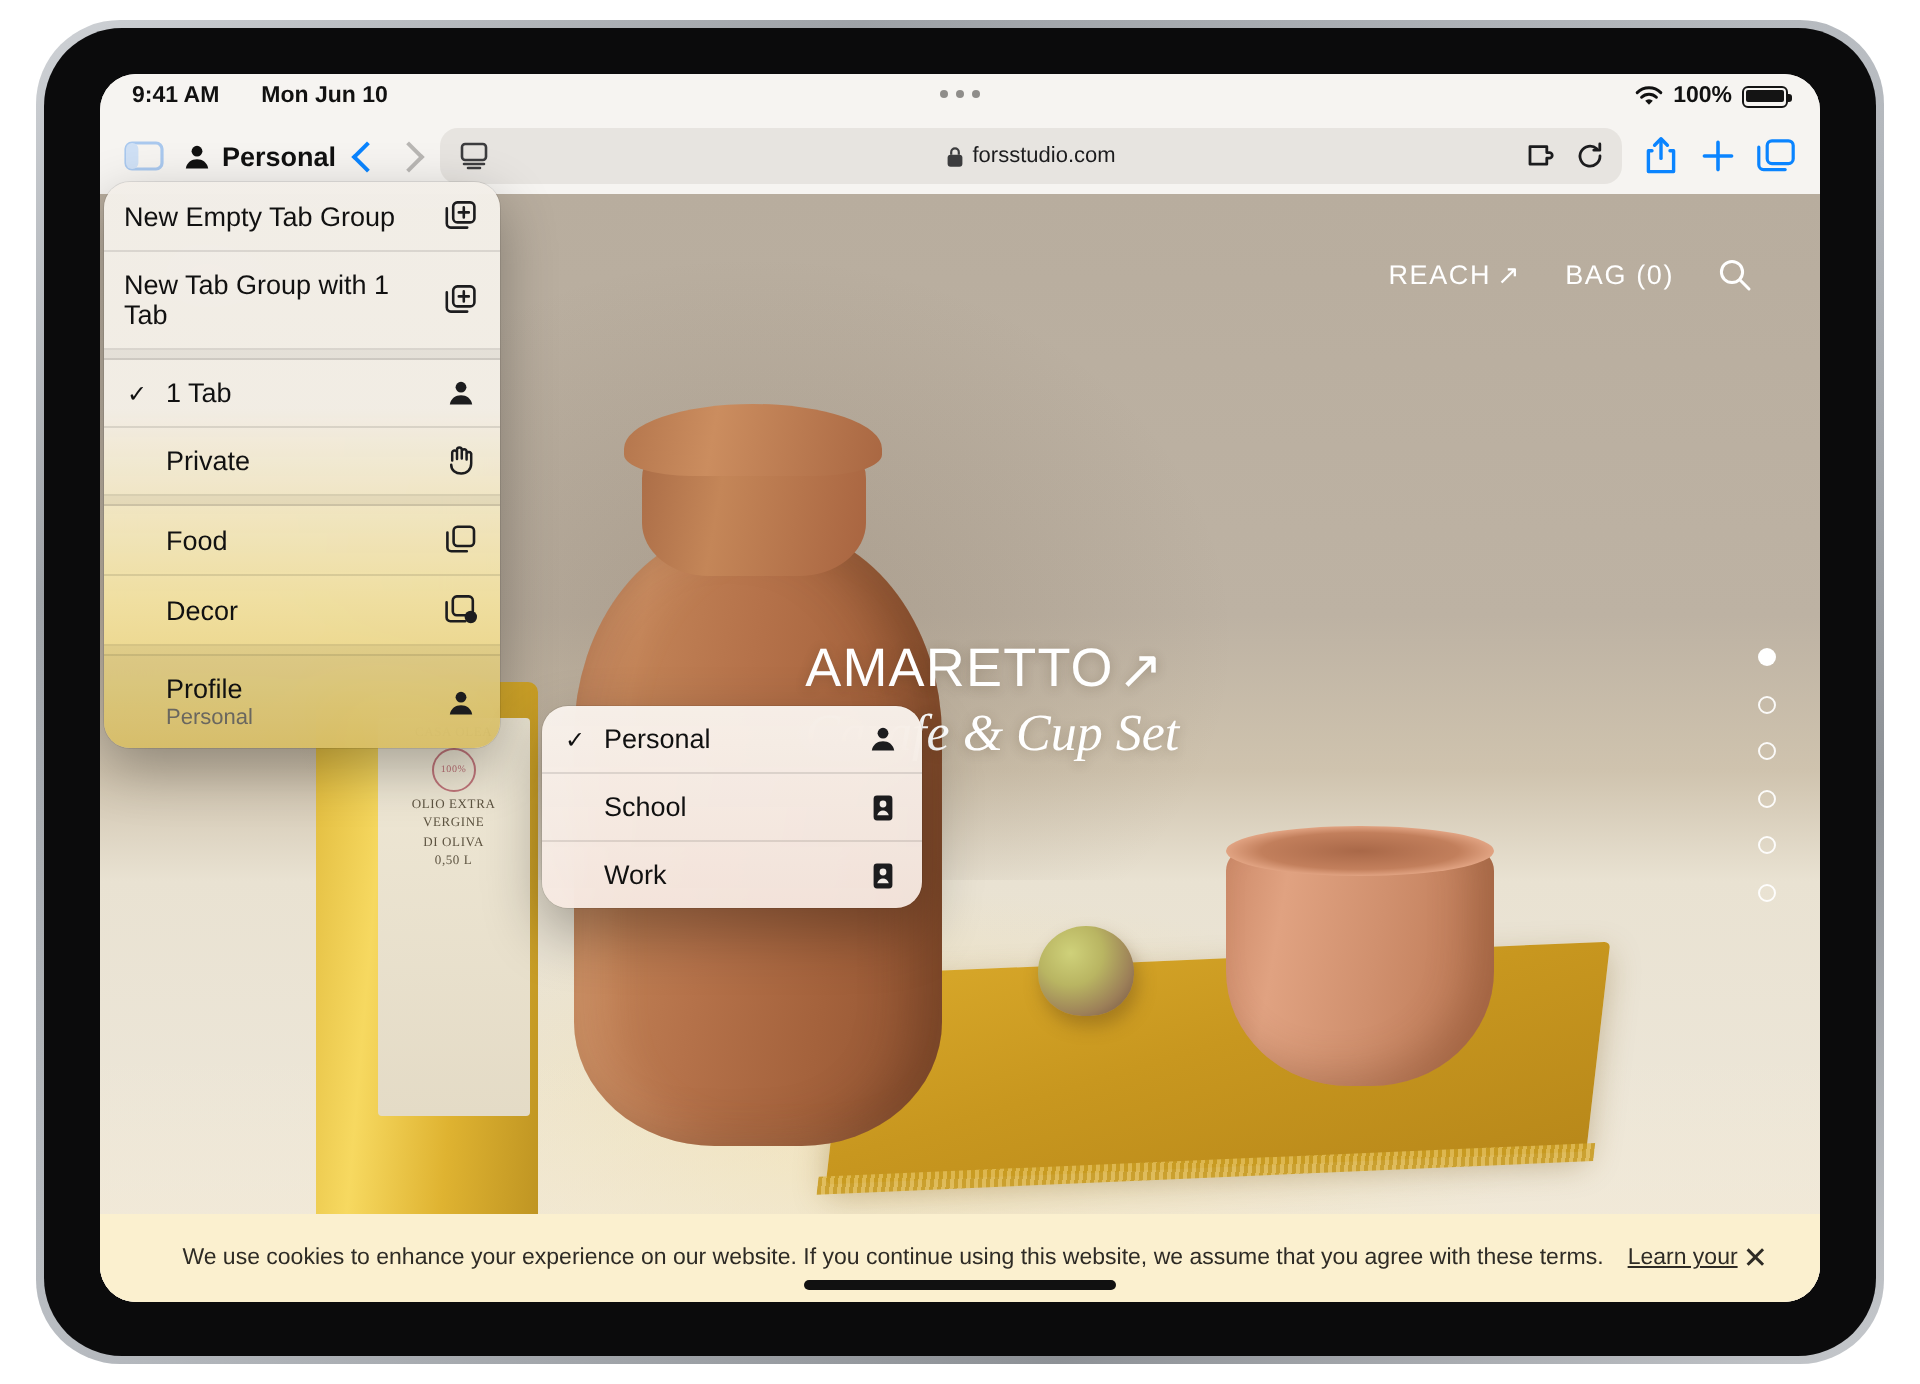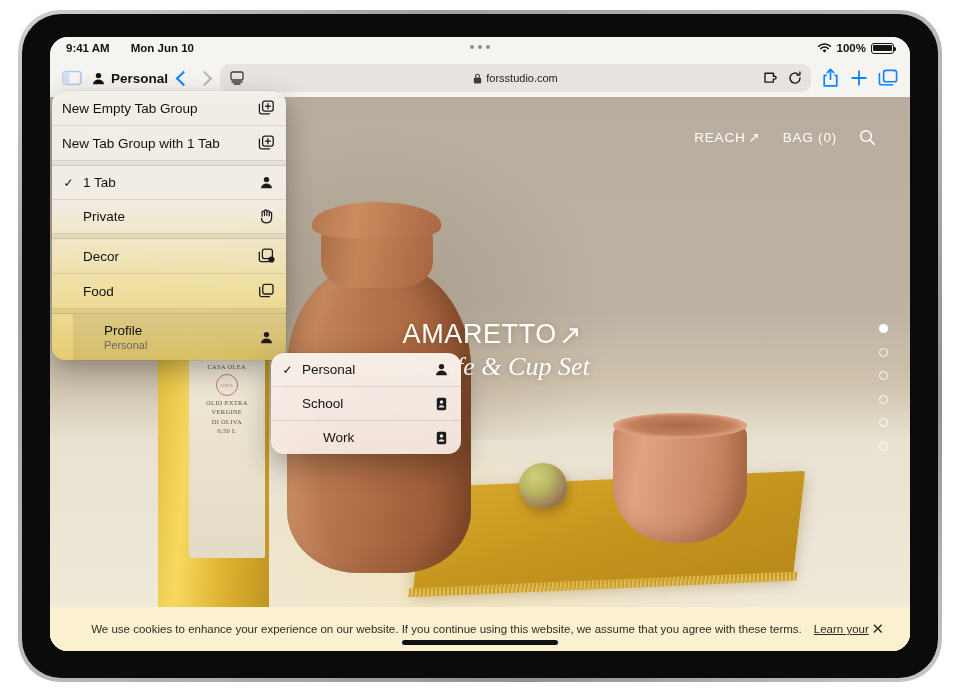--- a/index.html
+++ b/index.html
@@ -199,36 +199,36 @@
   #cookie-close { position: absolute; right: 26px; font-size: 15px; color: #2e2b25; }
 
   #home-indicator {
     position: absolute; left: 50%; transform: translateX(-50%);
     bottom: 6px; width: 156px; height: 5px; border-radius: 3px; background: #111;
   }
 
   
   #tab-group-menu {
     position: absolute; left: 2px; top: 54px;
-    width: 234px;
+    width: 198px;
     border-radius: 13px;
     overflow: hidden;
     background: linear-gradient(to bottom, rgba(243,239,233,.97) 0%, rgba(243,238,230,.97) 40%, rgba(243,226,160,.93) 74%, rgba(233,205,110,.93) 100%);
     box-shadow: 0 10px 28px rgba(0,0,0,.30), 0 0 0 .5px rgba(0,0,0,.09);
     backdrop-filter: blur(12px);
     font-size: 13.5px; color: #111;
     z-index: 30;
   }
   .menu-row {
     display: flex; align-items: center;
     padding: 9px 11px 9px 10px;
     gap: 8px; min-height: 32px;
     border-bottom: .5px solid rgba(0,0,0,.10);
   }
-  .menu-row:last-child { border-bottom: none; margin-left: 21px; }
+  .menu-row:last-child { border-bottom: none; }
   .menu-row .check { width: 13px; font-size: 12px; text-align: center; }
   .menu-row .lbl { flex: 1; }
   .menu-row .sub { display: block; font-size: 11px; color: #6a675f; margin-top: 1px; }
   .menu-row .ic { width: 18px; display: flex; justify-content: center; }
   .menu-sep { height: 5px; background: rgba(0,0,0,.055); border-bottom: .5px solid rgba(0,0,0,.10); }
   #menu-row-profile { background: rgba(0,0,0,.07); }
 
   #profile-submenu {
     position: absolute; left: 221px; top: 316px;
     width: 190px; border-radius: 13px; overflow: hidden;
@@ -453,36 +453,36 @@
           <span class="lbl">Private</span>
           <span class="ic">
             <svg width="14" height="15" viewBox="0 0 14 15">
                 <path d="M3.1 7.2V3.4a1.2 1.2 0 1 1 2.4 0v3.1m0-3.5V2a1.2 1.2 0 1 1 2.4 0v4.3m0-3.5a1.2 1.2 0 1 1 2.4 0v4m0-2.2a1.2 1.2 0 1 1 2.3 0v4.2c0 3.1-2.2 5-5 5s-5-1.6-5-4.4" stroke="#1c1c1e" stroke-width="1.25" fill="none" stroke-linecap="round" stroke-linejoin="round"></path>
               </svg>
           </span>
         </div>
         <div class="menu-sep"></div>
         <div class="menu-row">
           <span class="check"></span>
+          <span class="lbl">Food</span>
+          <span class="ic">
+            <svg width="17" height="16" viewBox="0 0 17 16">
+                <rect x="4.8" y="1.4" width="10.2" height="9.6" rx="2" stroke="#1c1c1e" stroke-width="1.3" fill="none"></rect>
+                <path d="M11.4 13.6H3.6a1.9 1.9 0 0 1-1.9-1.9V4.3" stroke="#1c1c1e" stroke-width="1.3" fill="none" stroke-linecap="round"></path>
+              </svg>
+          </span>
+        </div>
+        <div class="menu-row">
+          <span class="check"></span>
           <span class="lbl">Decor</span>
           <span class="ic">
             <svg width="17" height="16" viewBox="0 0 17 16">
                 <rect x="4.4" y="1.2" width="10" height="9.4" rx="2" stroke="#1c1c1e" stroke-width="1.3" fill="none"></rect>
                 <path d="M10.6 13.6H3.2a1.9 1.9 0 0 1-1.9-1.9V4.2" stroke="#1c1c1e" stroke-width="1.3" fill="none" stroke-linecap="round"></path>
                 <circle cx="13.4" cy="11.5" r="3.1" fill="#1c1c1e"></circle>
-              </svg>
-          </span>
-        </div>
-        <div class="menu-row">
-          <span class="check"></span>
-          <span class="lbl">Food</span>
-          <span class="ic">
-            <svg width="17" height="16" viewBox="0 0 17 16">
-                <rect x="4.8" y="1.4" width="10.2" height="9.6" rx="2" stroke="#1c1c1e" stroke-width="1.3" fill="none"></rect>
-                <path d="M11.4 13.6H3.6a1.9 1.9 0 0 1-1.9-1.9V4.3" stroke="#1c1c1e" stroke-width="1.3" fill="none" stroke-linecap="round"></path>
               </svg>
           </span>
         </div>
         <div class="menu-sep"></div>
         <div class="menu-row" id="menu-row-profile">
           <span class="check"></span>
           <span class="lbl">
             <span>Profile</span>
             <span class="sub">Personal</span>
           </span>

